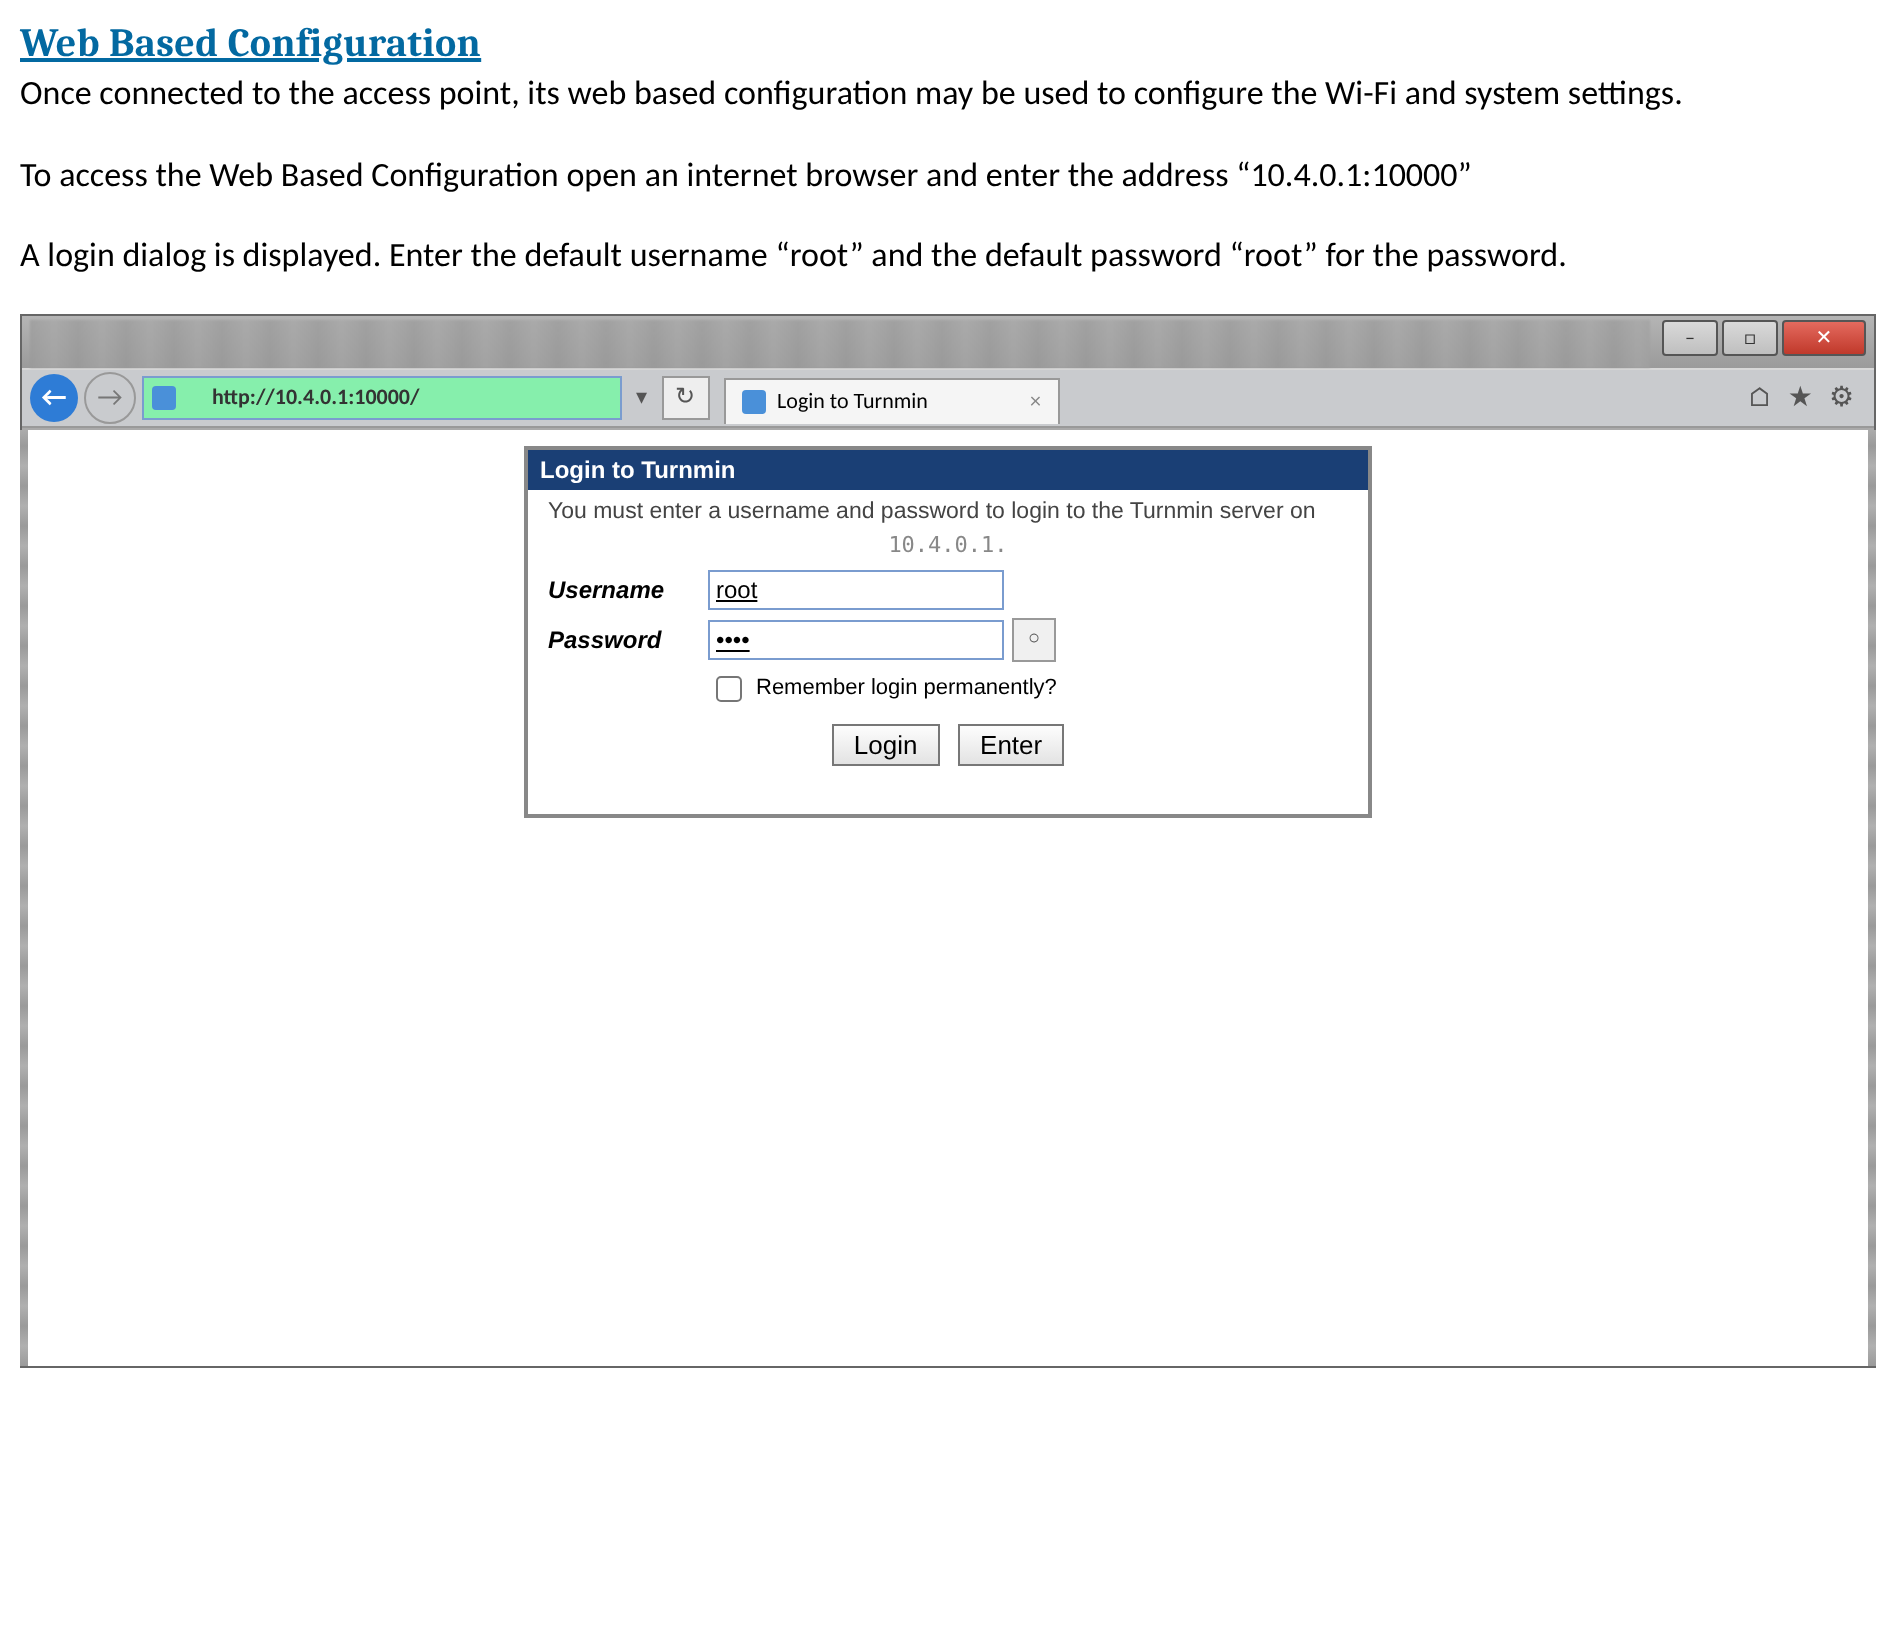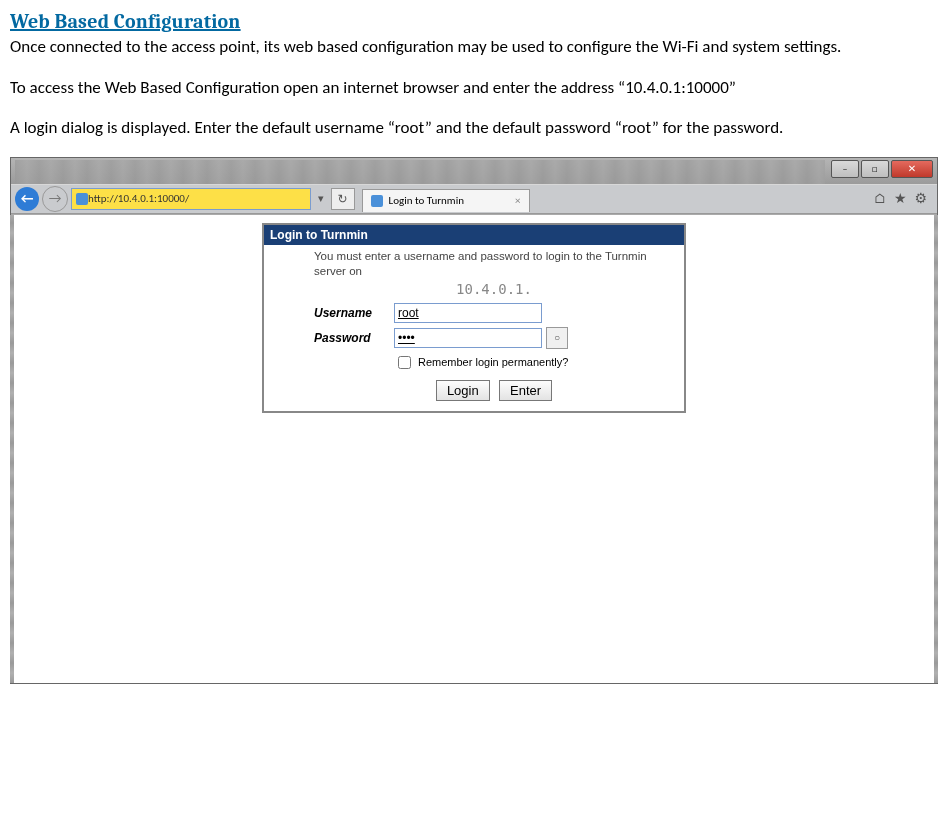--- a/index.html
+++ b/index.html
@@ -74,28 +74,29 @@
     border-bottom:1px solid #999;
   }
   .nav-back, .nav-fwd {
     width:24px;height:24px;border-radius:50%;
   }
   .nav-back { background:#2e7cd6;display:flex;align-items:center;justify-content:center;color:#fff;font-weight:bold;font-size:14px;}
   .nav-fwd { background:#c9cbce;border:1px solid #999;display:flex;align-items:center;justify-content:center;color:#777;font-size:14px;}
   .url-box {
     flex:0 0 230px;
     height:20px;
-    background:#fde047;
+    background:#86efac;
     border:1px solid #7a9ccf;
     display:flex;
     align-items:center;
     padding:0 4px;
     font-size:11px;
     color:#333;
-    gap:0;
+    gap:18px;
+    font-weight:bold;
   }
   .url-box .fav { width:12px;height:12px;background:#4a90d9;border-radius:2px;}
   .refresh-btn {
     width:22px;height:20px;border:1px solid #999;background:#eee;
     display:flex;align-items:center;justify-content:center;font-size:12px;color:#555;
   }
   .tab-bar {
     flex:1;
     display:flex;
     align-items:flex-end;
@@ -135,27 +136,26 @@
     font-family: Arial, sans-serif;
   }
   .login-title {
     background:#1a3f75;
     color:#fff;
     font-weight:bold;
     font-size:12px;
     padding:3px 6px;
   }
   .login-body {
-    padding:4px 10px 10px 10px;
+    padding:4px 10px 24px 10px;
     font-size:12px;
     color:#000;
-    margin-left:40px;
   }
   .login-msg { color:#444;font-size:11.5px;line-height:1.3;margin-bottom:2px;}
-  .login-host { color:#888;text-align:center;font-family:monospace;font-size:14px;margin-bottom:6px;}
+  .login-host { color:#888;text-align:center;font-family:monospace;font-size:11px;margin-bottom:6px;}
   .login-row { display:flex;align-items:center;margin-bottom:4px;}
   .login-row label { width:80px;font-weight:bold;font-size:12px;font-style:italic;}
   .login-row input[type=text], .login-row input[type=password] {
     width:140px;height:18px;border:1px solid #7a9ccf;font-size:12px;padding:0 3px;text-decoration:underline;
   }
   .eye-btn {
     width:20px;height:20px;border:1px solid #999;margin-left:4px;
     display:flex;align-items:center;justify-content:center;font-size:10px;color:#555;background:#f0f0f0;
   }
   .remember-row { margin-left:80px;font-size:11px;display:flex;align-items:center;gap:4px;margin-bottom:8px;}

